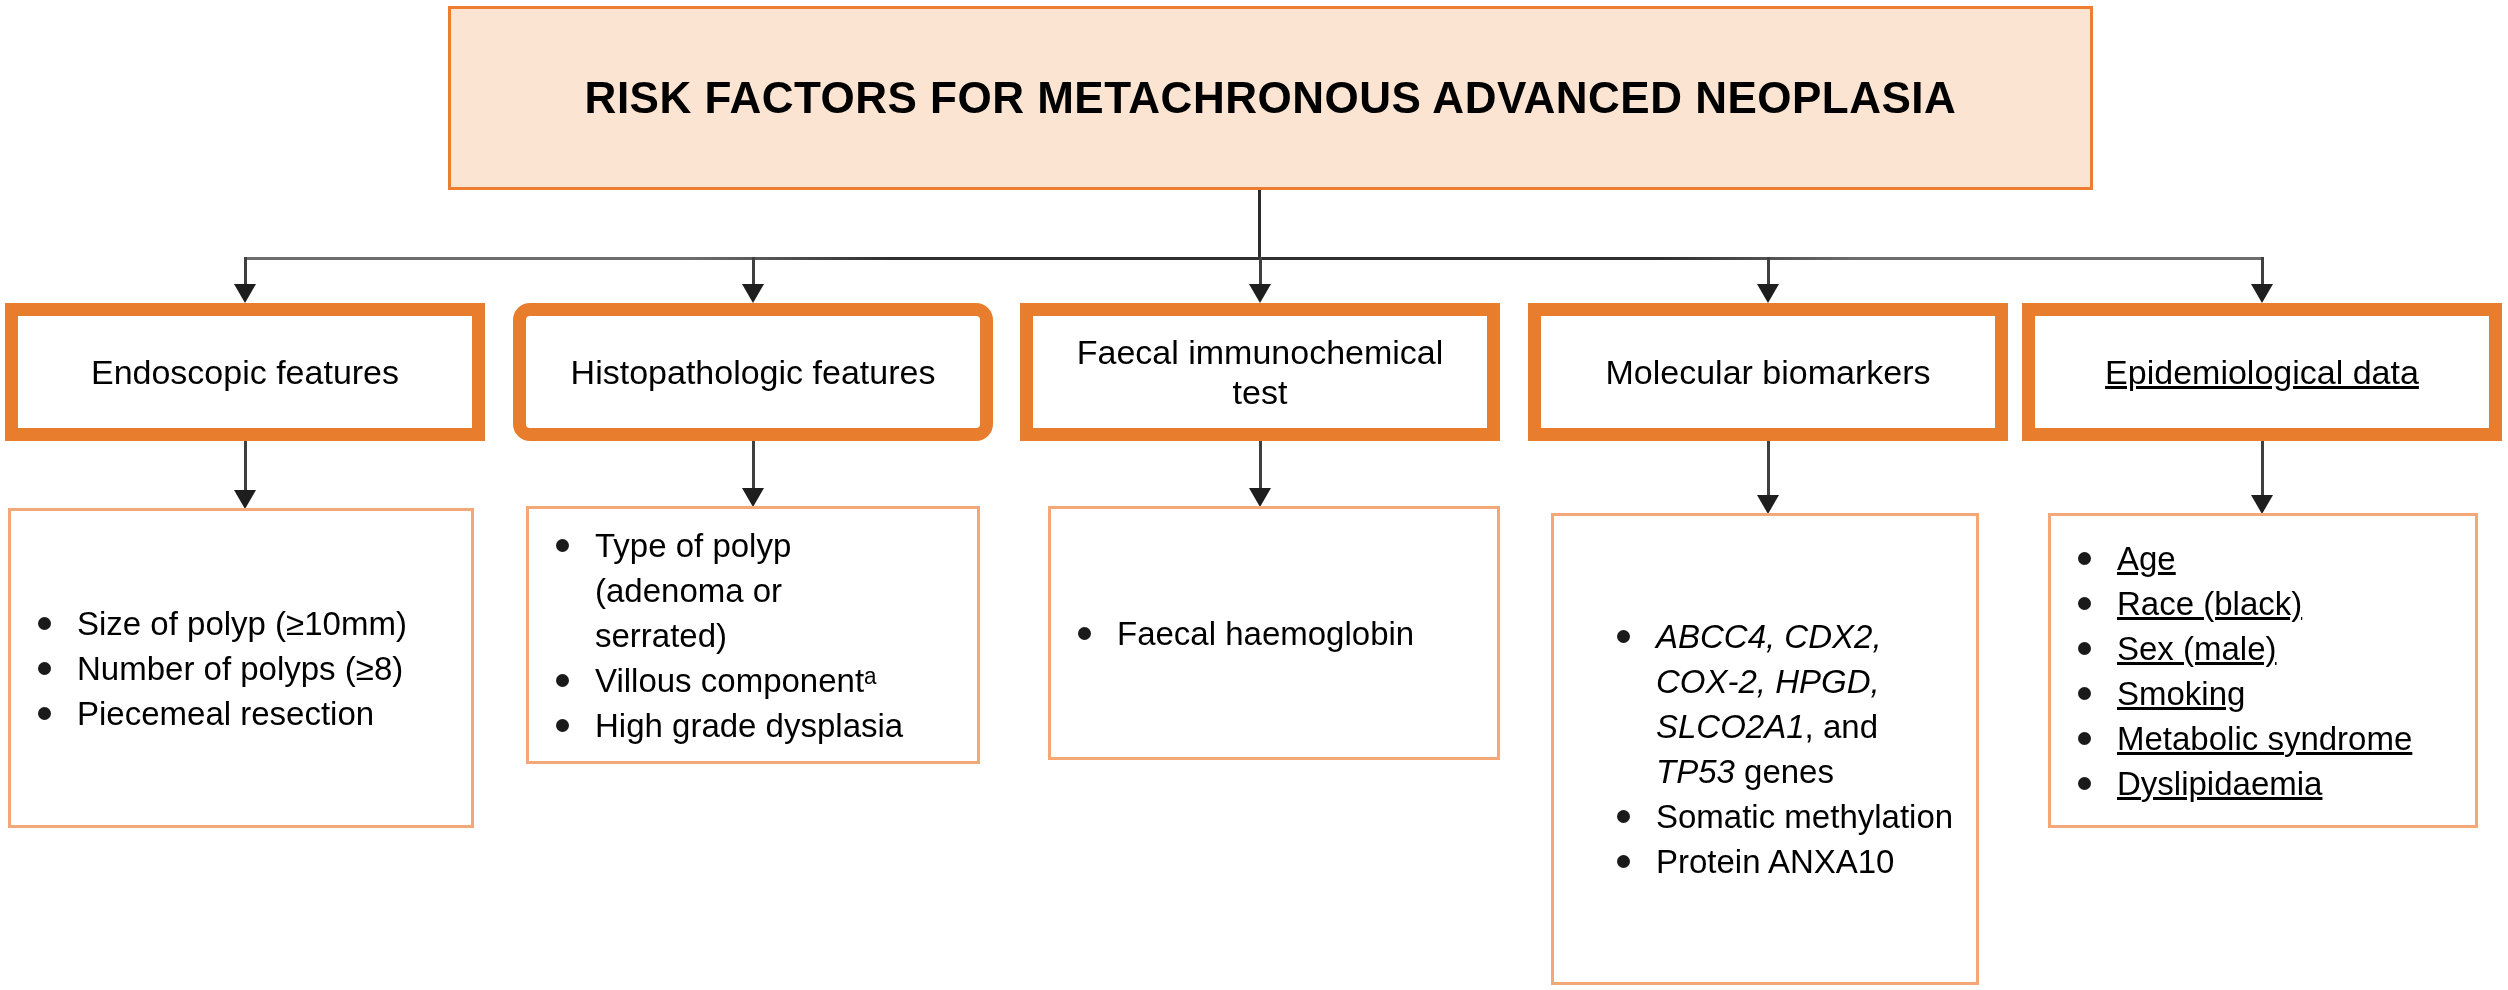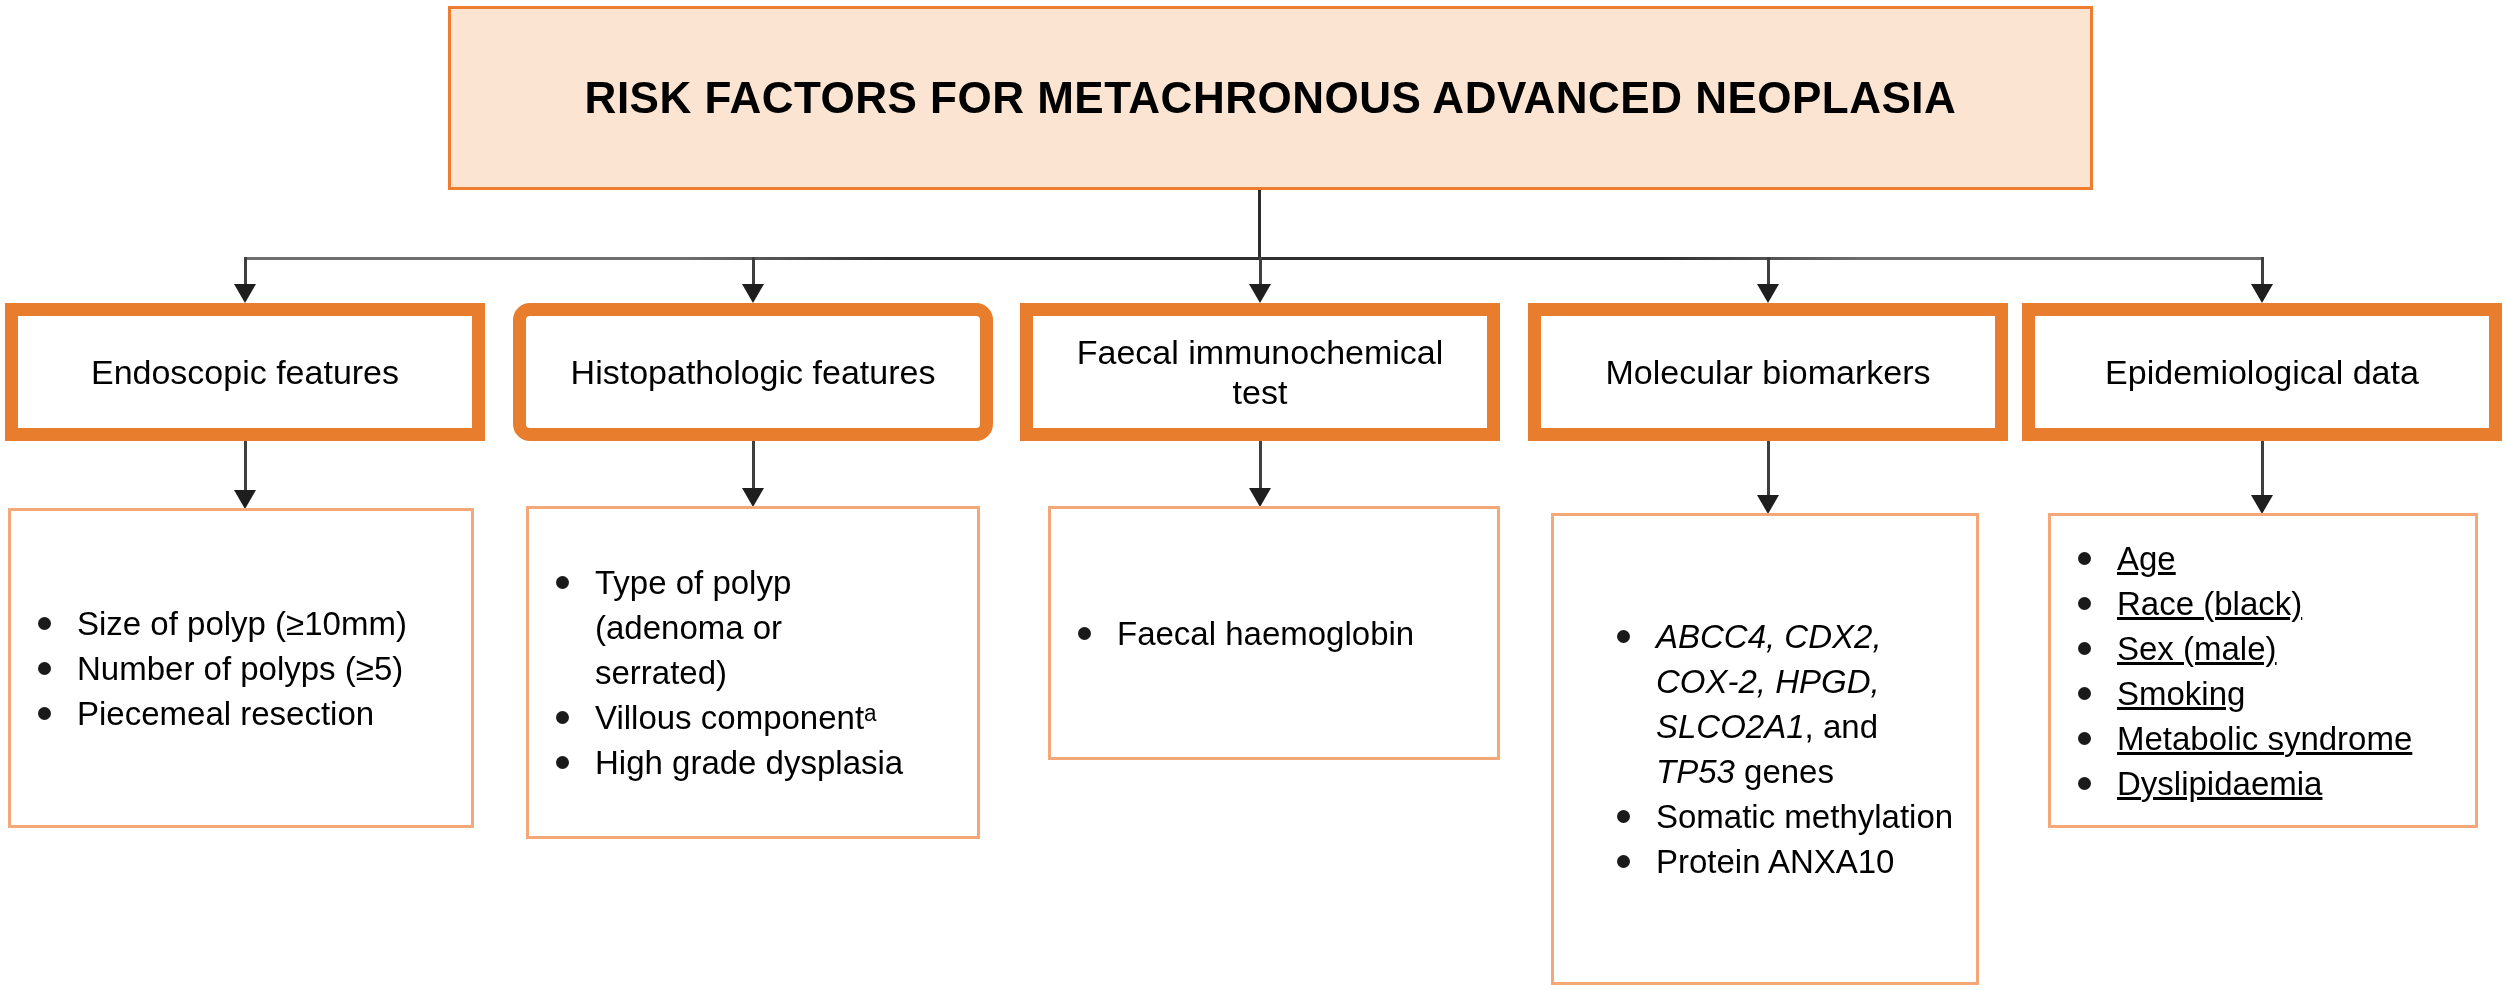--- a/index.html
+++ b/index.html
@@ -138,43 +138,43 @@
   <div class="cat-box" style="left:513px;border-radius:17px;">
     <span class="cat-label">Histopathologic features</span>
   </div>
   <div class="cat-box" style="left:1020px;">
     <span class="cat-label">Faecal immunochemical
 test</span>
   </div>
   <div class="cat-box" style="left:1528px;">
     <span class="cat-label">Molecular biomarkers</span>
   </div>
-  <div class="cat-box" style="left:2022px;">
+  <div class="cat-box" style="left:2022px;text-decoration:underline;">
     <span class="cat-label">Epidemiological data</span>
   </div>
 
   <div class="stem" style="left:243.5px; top:441px; height:51px;"></div>
   <div class="arrowhead" style="left:234px; top:490px;"></div>
   <div class="stem" style="left:751.5px; top:441px; height:49px;"></div>
   <div class="arrowhead" style="left:742px; top:488px;"></div>
   <div class="stem" style="left:1258.5px; top:441px; height:49px;"></div>
   <div class="arrowhead" style="left:1249px; top:488px;"></div>
   <div class="stem" style="left:1766.5px; top:441px; height:56px;"></div>
   <div class="arrowhead" style="left:1757px; top:495px;"></div>
   <div class="stem" style="left:2260.5px; top:441px; height:56px;"></div>
   <div class="arrowhead" style="left:2251px; top:495px;"></div>
 
   <div class="detail-box" style="left:8px; top:508px; width:466px; height:320px;">
     <ul class="detail-list">
         <li><span>Size of polyp (≥10mm)</span></li>
-        <li><span>Number of polyps (≥5)</span></li>
+        <li><span>Number of polyps (≥8)</span></li>
         <li><span>Piecemeal resection</span></li>
       </ul>
   </div>
-  <div class="detail-box" style="left:526px; top:506px; width:454px; height:333px;">
+  <div class="detail-box" style="left:526px; top:506px; width:454px; height:258px;">
     <ul class="detail-list">
         <li><span>Type of polyp
 (adenoma or
 serrated)</span></li>
         <li><span>Villous componentᵃ</span></li>
         <li><span>High grade dysplasia</span></li>
       </ul>
   </div>
   <div class="detail-box" style="left:1048px; top:506px; width:452px; height:254px;">
     <ul class="detail-list">

